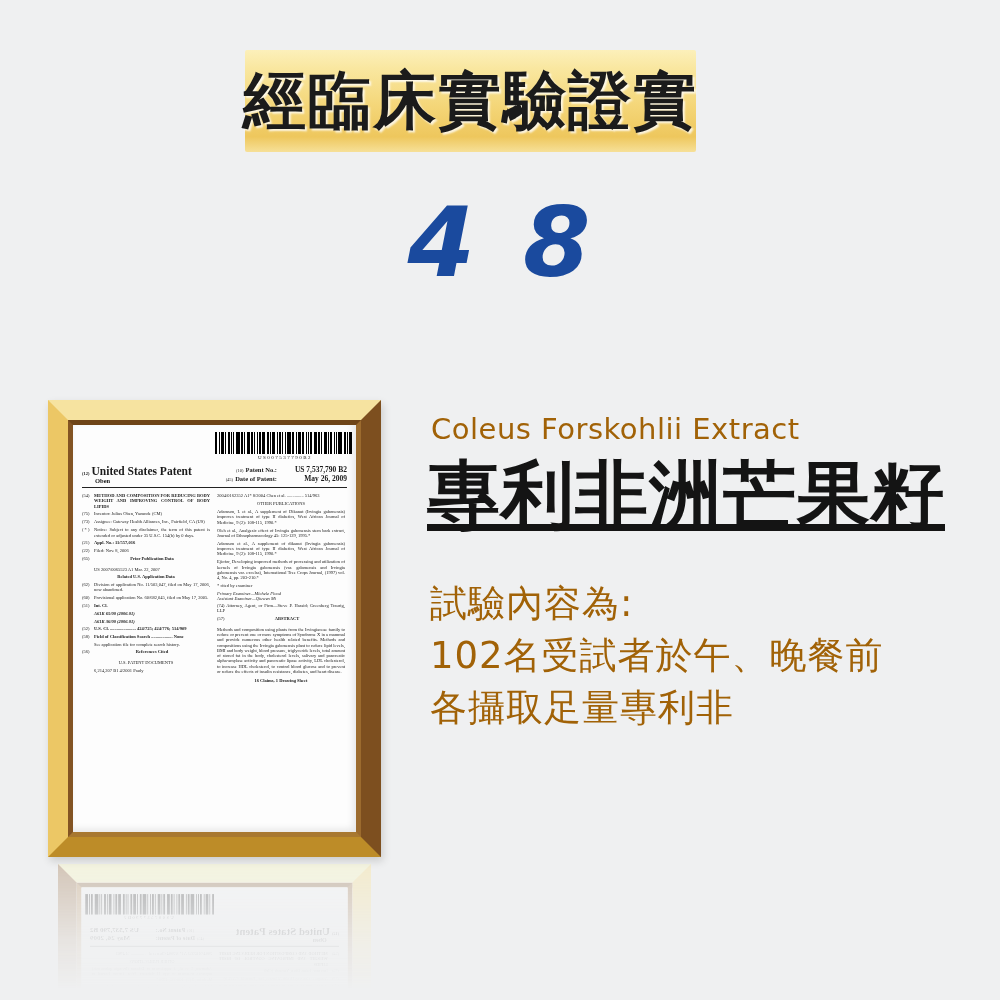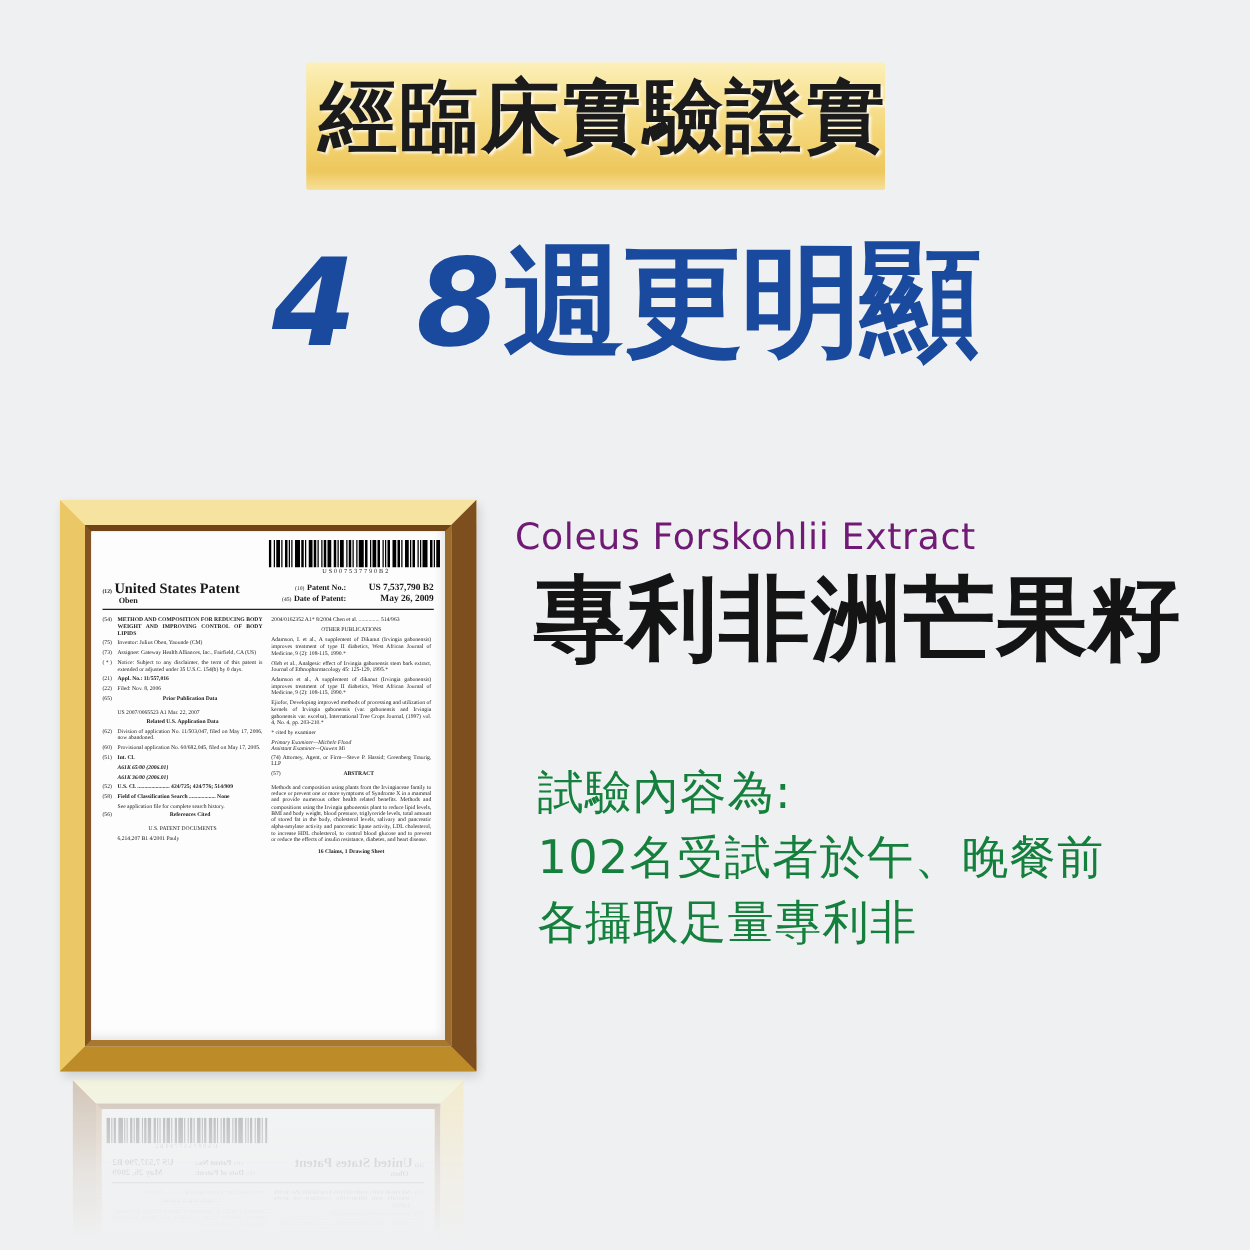--- a/index.html
+++ b/index.html
@@ -2,21 +2,21 @@
 <html><head>
 <meta charset="utf-8">
 <style>
   html,body{margin:0;padding:0;}
   body{width:1000px;height:1000px;background:#eff0f1;font-family:"DejaVu Sans",sans-serif;}
   .stage{position:relative;width:1000px;height:1000px;background:#eff0f1;overflow:hidden;}
 
   
   .banner{position:absolute;left:245px;top:50px;width:451px;height:102px;
     background:linear-gradient(180deg,#fcf0ba 0%,#f9e7a0 18%,#f4d678 55%,#eec75d 85%,#f6e098 100%);
-    border-radius:2px;display:flex;justify-content:center;padding-left:12px;}
+    border-radius:2px;display:flex;align-items:center;justify-content:center;}
   .banner span{font-size:63px;font-weight:bold;color:#1b1b1b;letter-spacing:2px;
     text-shadow:2px 2px 2px rgba(255,255,255,.8);white-space:nowrap;}
 
   
   .headline{position:absolute;left:0;top:172px;width:1000px;height:140px;
     display:flex;align-items:center;justify-content:center;
     font-size:97px;font-weight:bold;color:#1a4a9e;white-space:nowrap;letter-spacing:-2px;}
   .headline .num{font-style:italic;margin-right:4px;}
   .headline .gap{display:inline-block;width:46px;}
 
@@ -56,39 +56,38 @@
   .indent{margin-left:12px;margin-bottom:2.2px;}
   .para{text-align:justify;margin-bottom:2.6px;}
 
   
   .reflection{top:864px;transform:scale(-0.94,0.94);transform-origin:top center;
     opacity:.32;filter:blur(.4px) brightness(1.12);pointer-events:none;box-shadow:none;
     -webkit-mask-image:linear-gradient(to bottom,rgba(0,0,0,.85) 0px,rgba(0,0,0,.25) 80px,transparent 135px);
     mask-image:linear-gradient(to bottom,rgba(0,0,0,.85) 0px,rgba(0,0,0,.25) 80px,transparent 135px);}
 
   
-  .subtitle-en{position:absolute;left:412px;top:412px;font-size:29px;color:#701a75;letter-spacing:.5px;}
-  .title-zh{position:absolute;left:427px;top:447px;font-size:73px;font-weight:bold;color:#141414;letter-spacing:1px;white-space:nowrap;}
-  .desc{position:absolute;left:430px;top:608px;font-size:37px;color:#15803d;line-height:52px;letter-spacing:1px;}
+  .subtitle-en{position:absolute;left:431px;top:412px;font-size:29px;color:#a16207;letter-spacing:.5px;}
+  .title-zh{position:absolute;left:427px;top:447px;font-size:73px;font-weight:bold;color:#141414;letter-spacing:1px;white-space:nowrap;text-decoration:underline;}
+  .desc{position:absolute;left:430px;top:578px;font-size:37px;color:#a16207;line-height:52px;letter-spacing:1px;}
   .desc div{white-space:nowrap;}
 </style>
 </head>
 <body>
 
 <div class="stage">
 
   <div class="banner">
     <span>經臨床實驗證實</span>
   </div>
 
   <div class="headline">
     <span class="num">4</span>
       <span class="gap"></span>
       <span class="num">8</span>
-      <span>週更明顯</span>
   </div>
 
   <div class="frame">
     <div class="frame-lip">
       <div class="page">
 
         <div class="barcode-wrap">
           <svg class="barcode" viewBox="0 0 140 22" preserveAspectRatio="none">
               <g>
                 <rect x="0" y="0" width="2" height="22"></rect>

